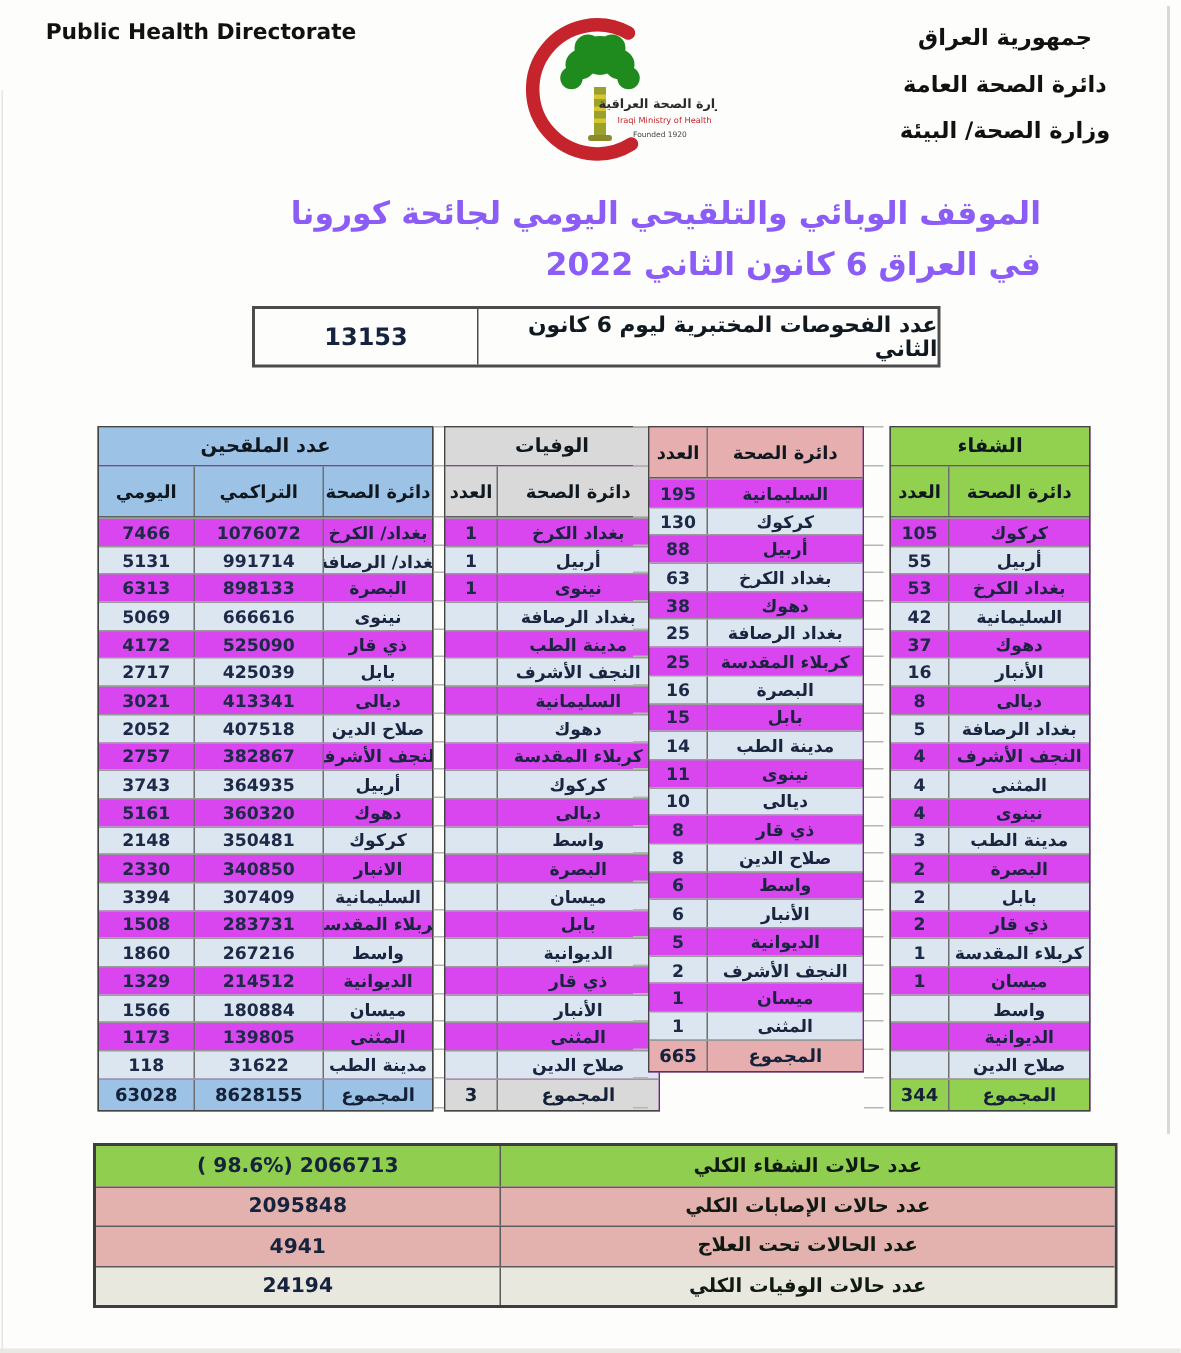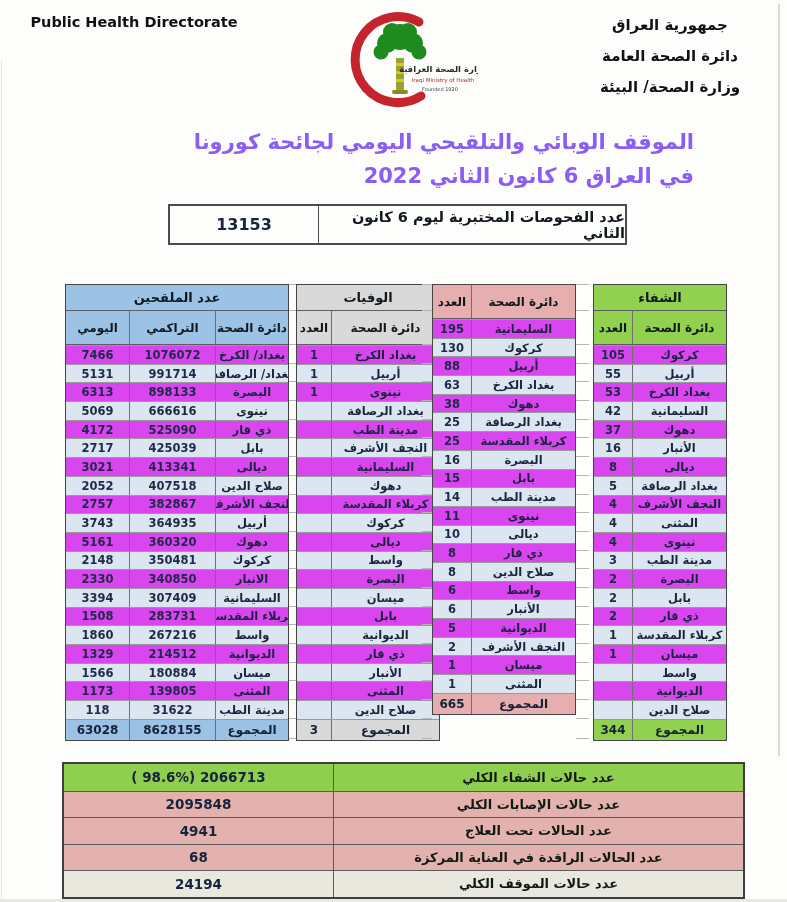--- a/index.html
+++ b/index.html
@@ -584,21 +584,17 @@
       <div class="blab">عدد حالات الشفاء الكلي</div>
     </div>
     <div class="brow" style="background: rgb(227, 178, 174);">
       <div class="bval">2095848</div>
       <div class="blab">عدد حالات الإصابات الكلي</div>
     </div>
     <div class="brow" style="background: rgb(227, 178, 174);">
       <div class="bval">4941</div>
       <div class="blab">عدد الحالات تحت العلاج</div>
     </div>
-    <div class="brow" style="background: rgb(227, 178, 174);">
-      <div class="bval">68</div>
-      <div class="blab">عدد الحالات الراقدة في العناية المركزة</div>
-    </div>
     <div class="brow" style="background: rgb(233, 232, 223);">
       <div class="bval">24194</div>
-      <div class="blab">عدد حالات الموقف الكلي</div>
+      <div class="blab">عدد حالات الوفيات الكلي</div>
     </div>
   </div>
 
 </body></html>

